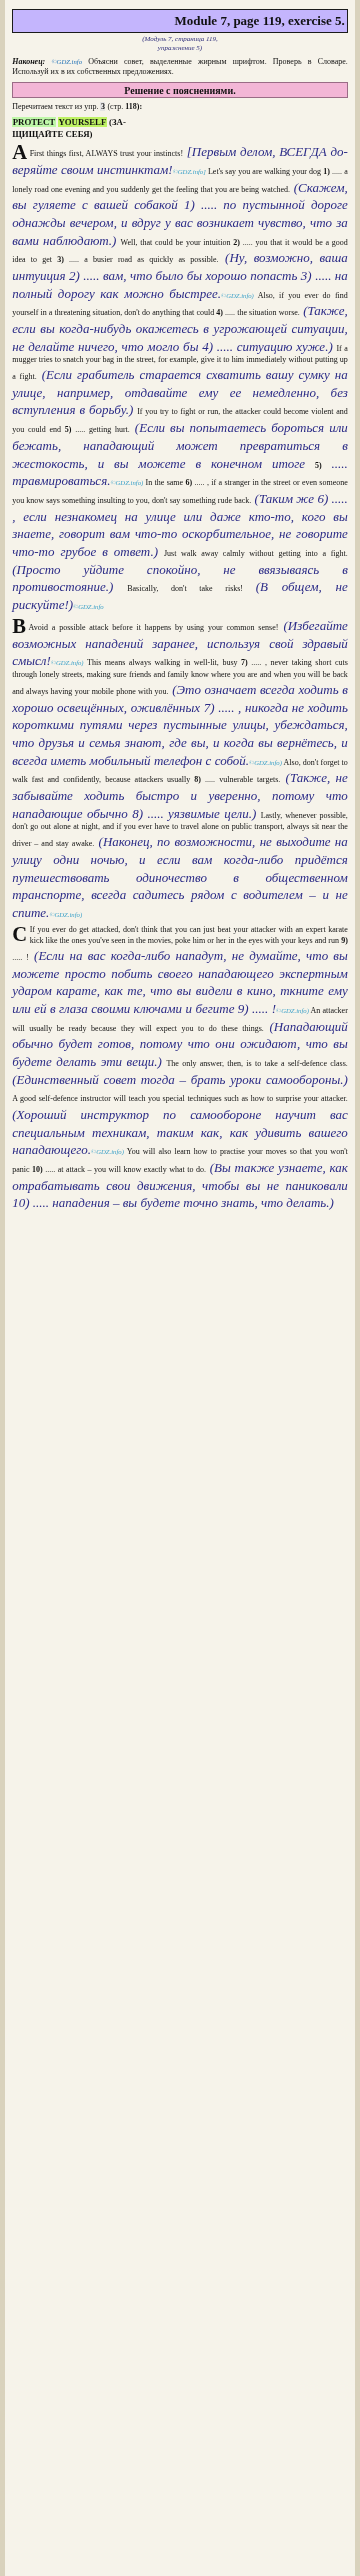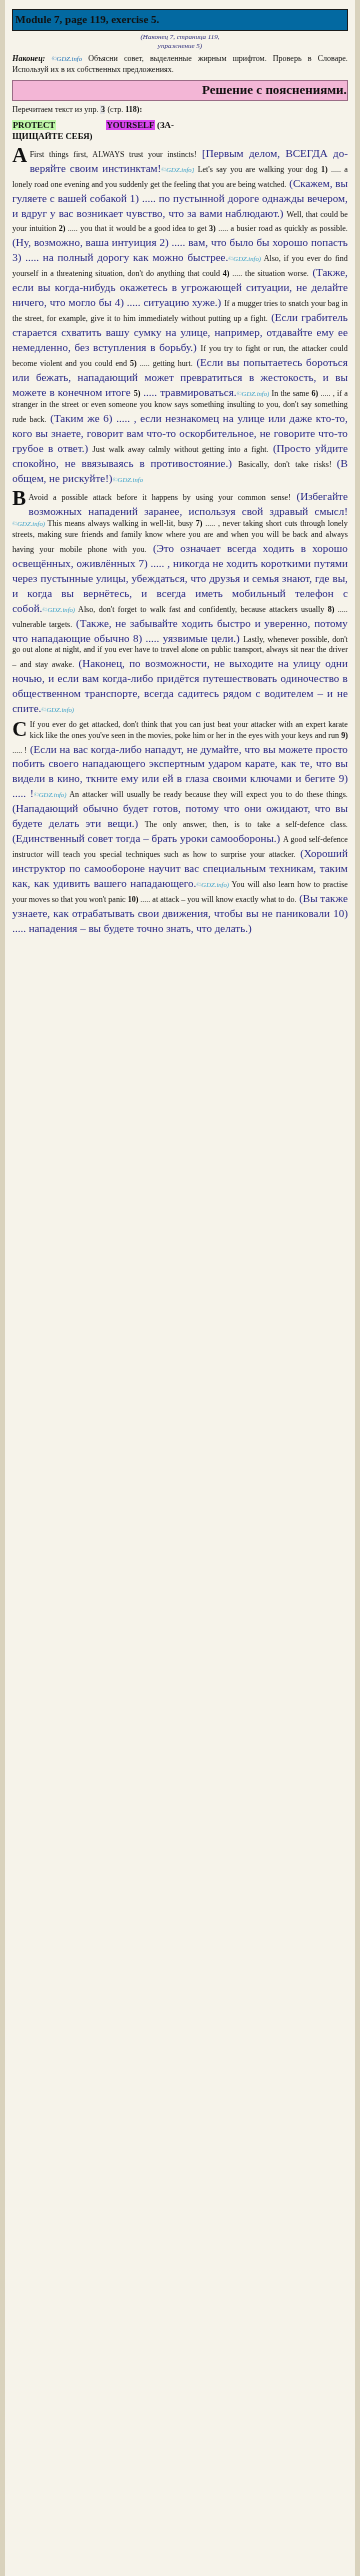--- a/index.html
+++ b/index.html
@@ -17,24 +17,24 @@
     border-left:5.2px solid #d9d2bd;
     border-right:5.2px solid #d9d2bd;
     padding:0;
     position:relative;
   }
   .inner{
     padding:5.2px 7.2px 15.5px 7.2px;
   }
   .title-box{
     border:1px solid #1b1b1b;
-    background:#0369a1;
-    text-align:left;
+    background:#c4b5fd;
+    text-align:right;
     font-weight:bold;
-    font-size:11px;
+    font-size:13px;
     padding:3.1px 2.1px 2.6px 2.1px;
     margin:4.1px 0 1px 0;
     line-height:1.25;
   }
   .subtitle{
     text-align:center;
     font-style:italic;
     font-size:7px;
     color:#2d2d7a;
     line-height:1.3;
@@ -43,35 +43,35 @@
   .task-block{
     font-size:8px;
     line-height:1.35;
     margin:3.1px 0 2.1px 0;
     text-align:justify;
   }
   .task-label{font-weight:bold;}
   .bold{font-weight:normal;}
   .ital{font-style:italic;}
   .solution-head{
-    text-align:right;
+    text-align:center;
     font-weight:bold;
-    font-size:13px;
+    font-size:10px;
     background:#f3b6d6;
     border:0.5px solid #9a6c86;
     padding:1.5px 0;
     margin:4.1px 0 4.1px 0;
   }
   .instr{
     font-size:8px;
     line-height:1.35;
     margin:1px 0 4.1px 0;
     text-align:justify;
   }
-  .hl-pink{background:#d946ef;padding:0 0.5px;margin-left:48px;}
+  .hl-pink{background:#bef264;padding:0 0.5px;}
   .hl-green{background:#bff7a8;padding:0 0.5px;margin-top:28px;}
   .hl-grey{background:#e4e4e4;padding:0 0.5px;}
   .eng-title{
     font-size:8.8px;
     font-weight:bold;
     line-height:1.3;
     margin:3.1px 0 3.1px 0;
   }
   p.body{
     font-size:8px;
@@ -82,22 +82,23 @@
   }
   .dropcap{
     float:left;
     font-size:20.6px;
     line-height:16.5px;
     font-weight:bold;
     padding:1px 2.6px 0 0;
     font-family:"Liberation Serif", serif;
   }
   .ru{
+    font-style:italic;
     color:#2b2b87;
-    font-size:11px;
+    font-size:13px;
   }
   .src{
     font-style:italic;
     color:#3aa0c8;
     font-size:6.7px;
     white-space:nowrap;
   }
   .src-blue{color:#1c6fb5;}
   .num{font-weight:bold;}
   .clearfix::after{content:"";display:block;clear:both;}
@@ -105,21 +106,21 @@
 </style>
 </head>
 <body>
 
 <div class="page">
   <div class="inner">
 
     <div class="title-box">Module 7, page 119, exercise 5.</div>
 
     <div class="subtitle">
-      <span>(Наконец 7, страница 119,</span><br>
+      <span>(Модуль 7, страница 119,</span><br>
       <span>упражнение 5)</span>
     </div>
 
     <div class="task-block">
       <span class="task-label ital">Наконец:</span>
       <span class="src src-blue">©GDZ.info</span>
       <span>Объясни совет, выделенные жирным шрифтом. Проверь в Словаре. Используй их в их собственных предложениях.</span>
     </div>
 
     <div class="solution-head">Решение с пояснениями.</div>

